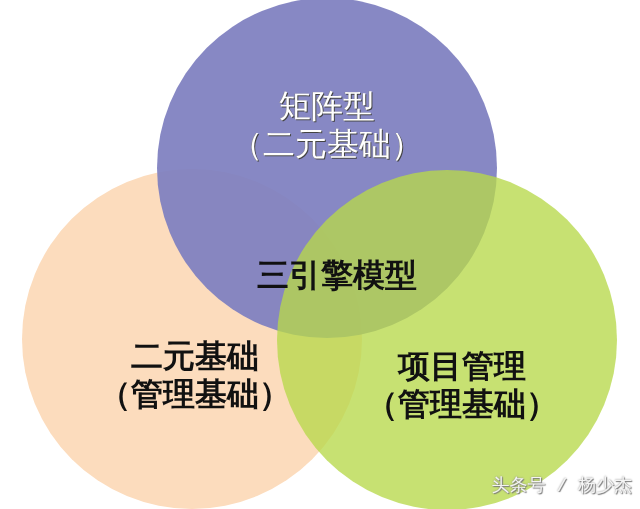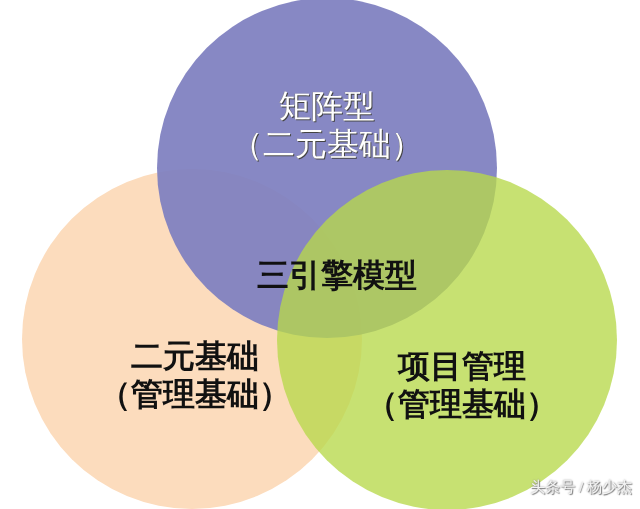--- a/index.html
+++ b/index.html
@@ -4,22 +4,22 @@
 <style>
   html, body { margin: 0; padding: 0; background: #ffffff; }
   .stage { position: relative; width: 640px; height: 509px; overflow: hidden; background: #ffffff; }
   .stage svg { position: absolute; left: 0; top: 0; }
   .label { position: absolute; text-align: center; font-family: Liberation Serif, serif; line-height: 1.18; white-space: nowrap; }
   .top-label { left: 227px; top: 88px; width: 200px; color: #ffffff; font-size: 32px;
                text-shadow: 1px 1px 0 #444, -0.5px -0.5px 0 #888; }
   .center-label { left: 232px; top: 257px; width: 210px; color: #111111; font-size: 32px; font-weight: bold; }
   .left-label { left: 80px; top: 338px; width: 230px; color: #111111; font-size: 32px; font-weight: bold; }
   .right-label { left: 347px; top: 338px; width: 230px; color: #111111; font-size: 32px; font-weight: bold; margin-top: 10px; }
-  .watermark { position: absolute; right: 8px; bottom: 12px; color: #f4f4f4; font-family: Liberation Serif, serif;
-               font-size: 15px; text-shadow: 0 0 2px #888, 1px 1px 1px #777; }
+  .watermark { position: absolute; right: 8px; bottom: 12px; color: #f4f4f4; font-family: Liberation Mono, monospace;
+               font-size: 18px; text-shadow: 0 0 2px #888, 1px 1px 1px #777; }
 </style>
 </head>
 <body>
 
 <div class="stage">
   <svg width="640" height="509" viewBox="0 0 640 509">
     <circle cx="192" cy="339" r="170" fill="#fcdcbd"></circle>
     <circle cx="327" cy="168" r="170" fill="#7e7fc0" fill-opacity="0.93"></circle>
     <circle cx="447" cy="340" r="170" fill="#b7d94a" fill-opacity="0.78"></circle>
   </svg>

